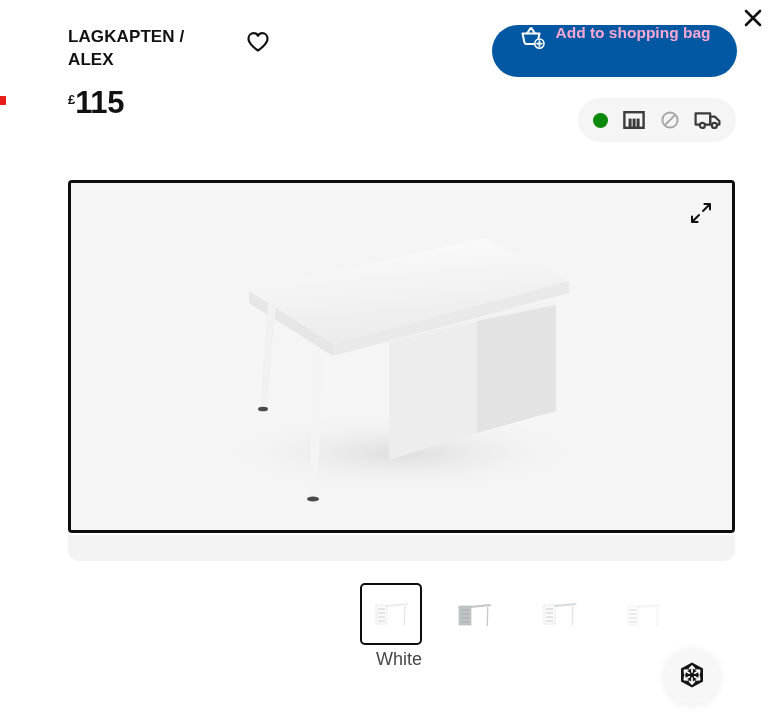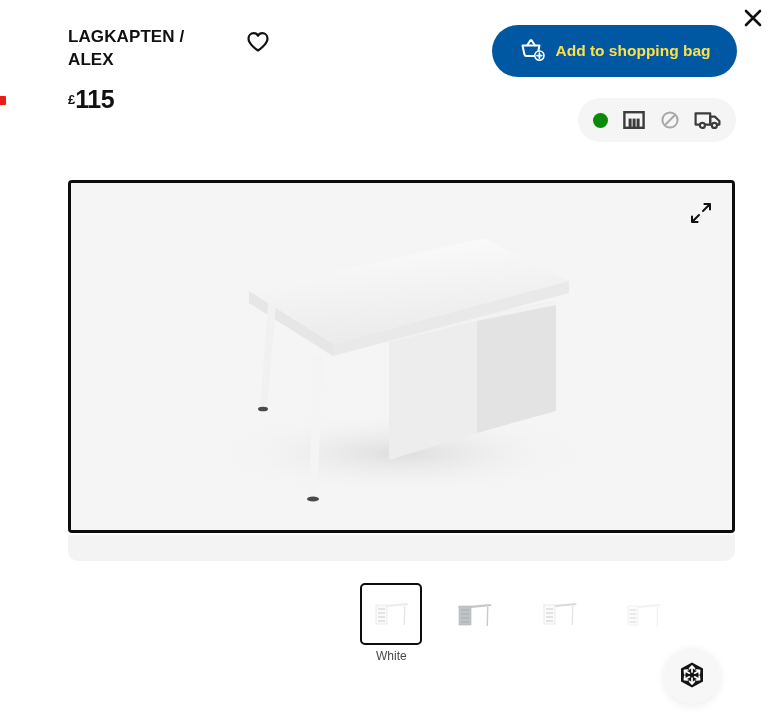--- a/index.html
+++ b/index.html
@@ -38,28 +38,28 @@
     display: flex; align-items: center; justify-content: center;
     background: none; border: none; cursor: pointer;
   }
   .prod-desc {
     margin-top: 6px; font-size: 16px; color: #484848; line-height: 1.3;
   }
   .price-block {
     margin-top: 17px; display: flex; align-items: flex-start; color: #111;
   }
   .price-cur { font-size: 13px; font-weight: bold; line-height: 1; margin-top: 5px; }
-  .price-int { font-size: 25px; font-weight: bold; line-height: .95; letter-spacing: -.4px; }
+  .price-int { font-size: 31px; font-weight: bold; line-height: .95; letter-spacing: -.4px; }
 
   
   .bag-btn {
     position: absolute; left: 492px; top: 25px;
     width: 245px; height: 52px; border-radius: 26px;
-    background: #0058a3; color: #fde047; border: none; cursor: pointer;
-    display: flex; align-items: center; justify-content: center; gap: 10px;
+    background: #0058a3; color: #f9a8d4; border: none; cursor: pointer;
+    display: flex; justify-content: center; gap: 10px;
     font-size: 15.5px; font-weight: bold; font-family: "Liberation Sans", sans-serif;
   }
   .bag-btn .label { line-height: 1; }
 
   
   .avail-pill {
     position: absolute; left: 578px; top: 98px;
     width: 158px; height: 44px; border-radius: 22px;
     background: #f5f5f5;
     display: flex; align-items: center; justify-content: center; gap: 14px;
@@ -92,21 +92,21 @@
   }
   .thumb {
     width: 62px; height: 62px; border-radius: 5px;
     background: #ffffff; border: 2.5px solid transparent;
     display: flex; align-items: center; justify-content: center;
     cursor: pointer; position: relative;
   }
   .thumb.selected { border-color: #0d0d0d; }
   .swatch-label {
     position: absolute; left: 376px; top: 649px;
-    font-size: 12px; color: #484848;
+    font-size: 18px; color: #484848;
   }
 
   
   .ar-btn {
     position: absolute; left: 664px; top: 648px;
     width: 56px; height: 56px; border-radius: 50%;
     background: #f7f7f7; border: none; cursor: pointer;
     display: flex; align-items: center; justify-content: center;
     box-shadow: 0 2px 10px rgba(0,0,0,.08);
   }

